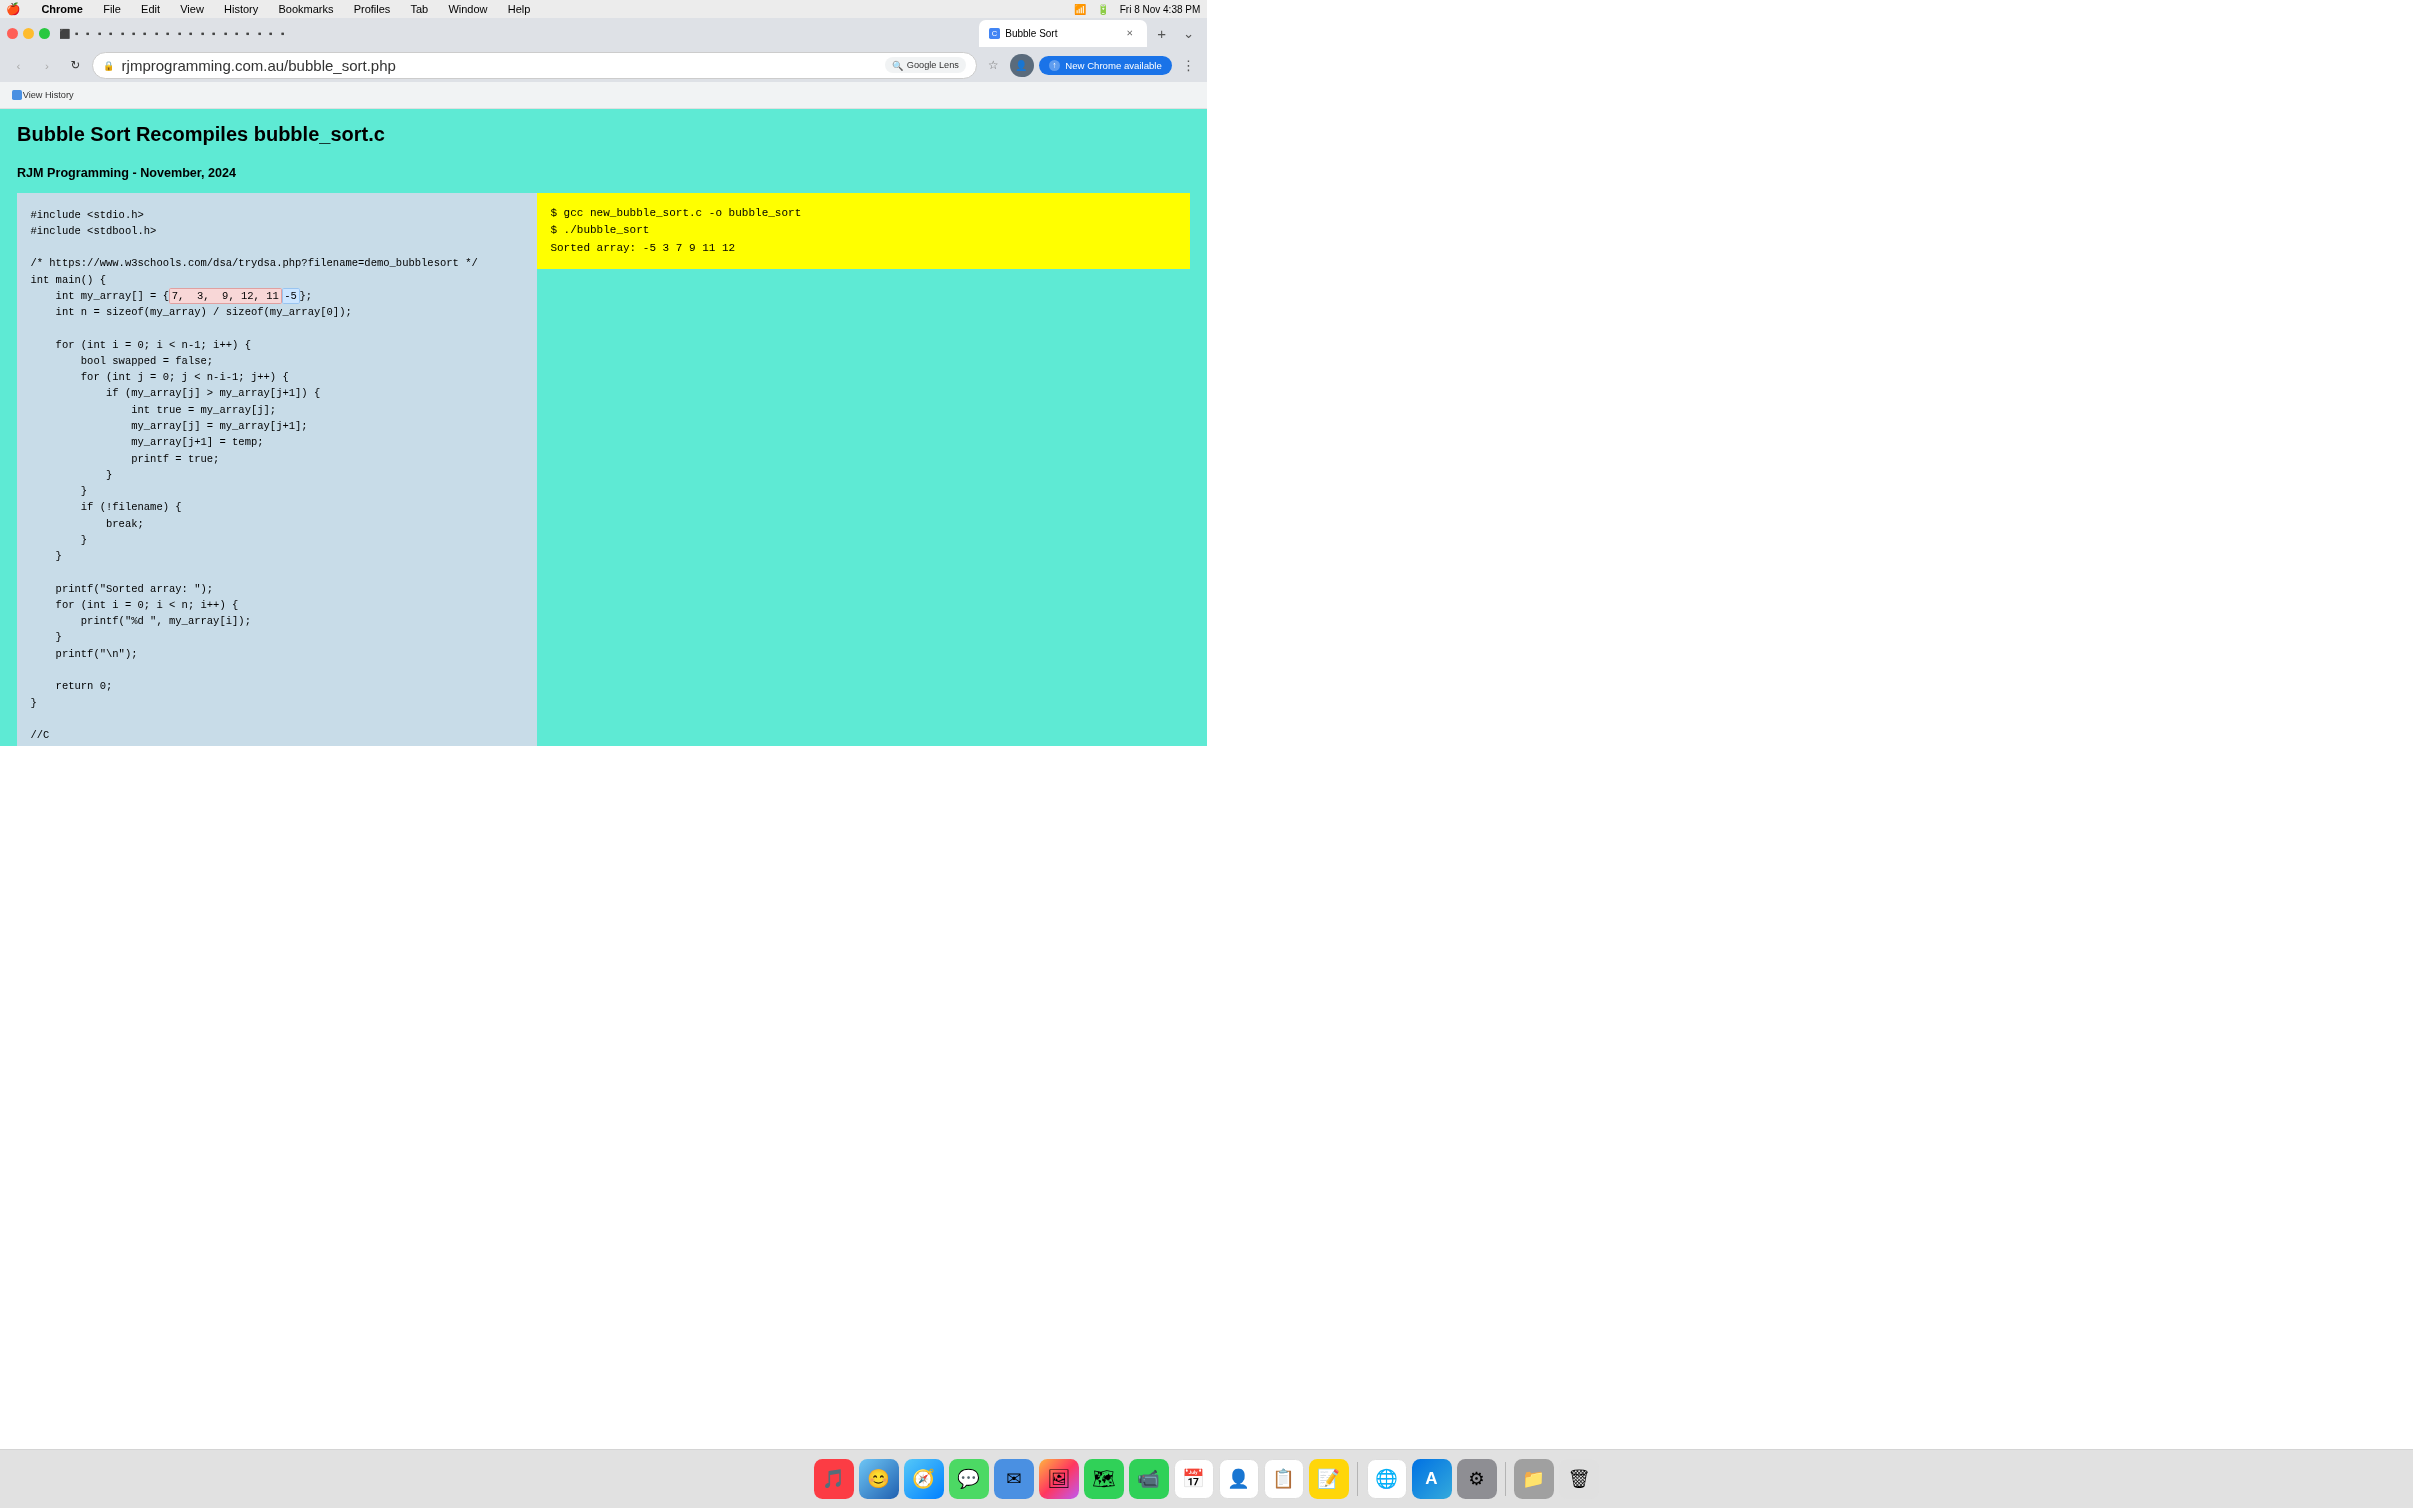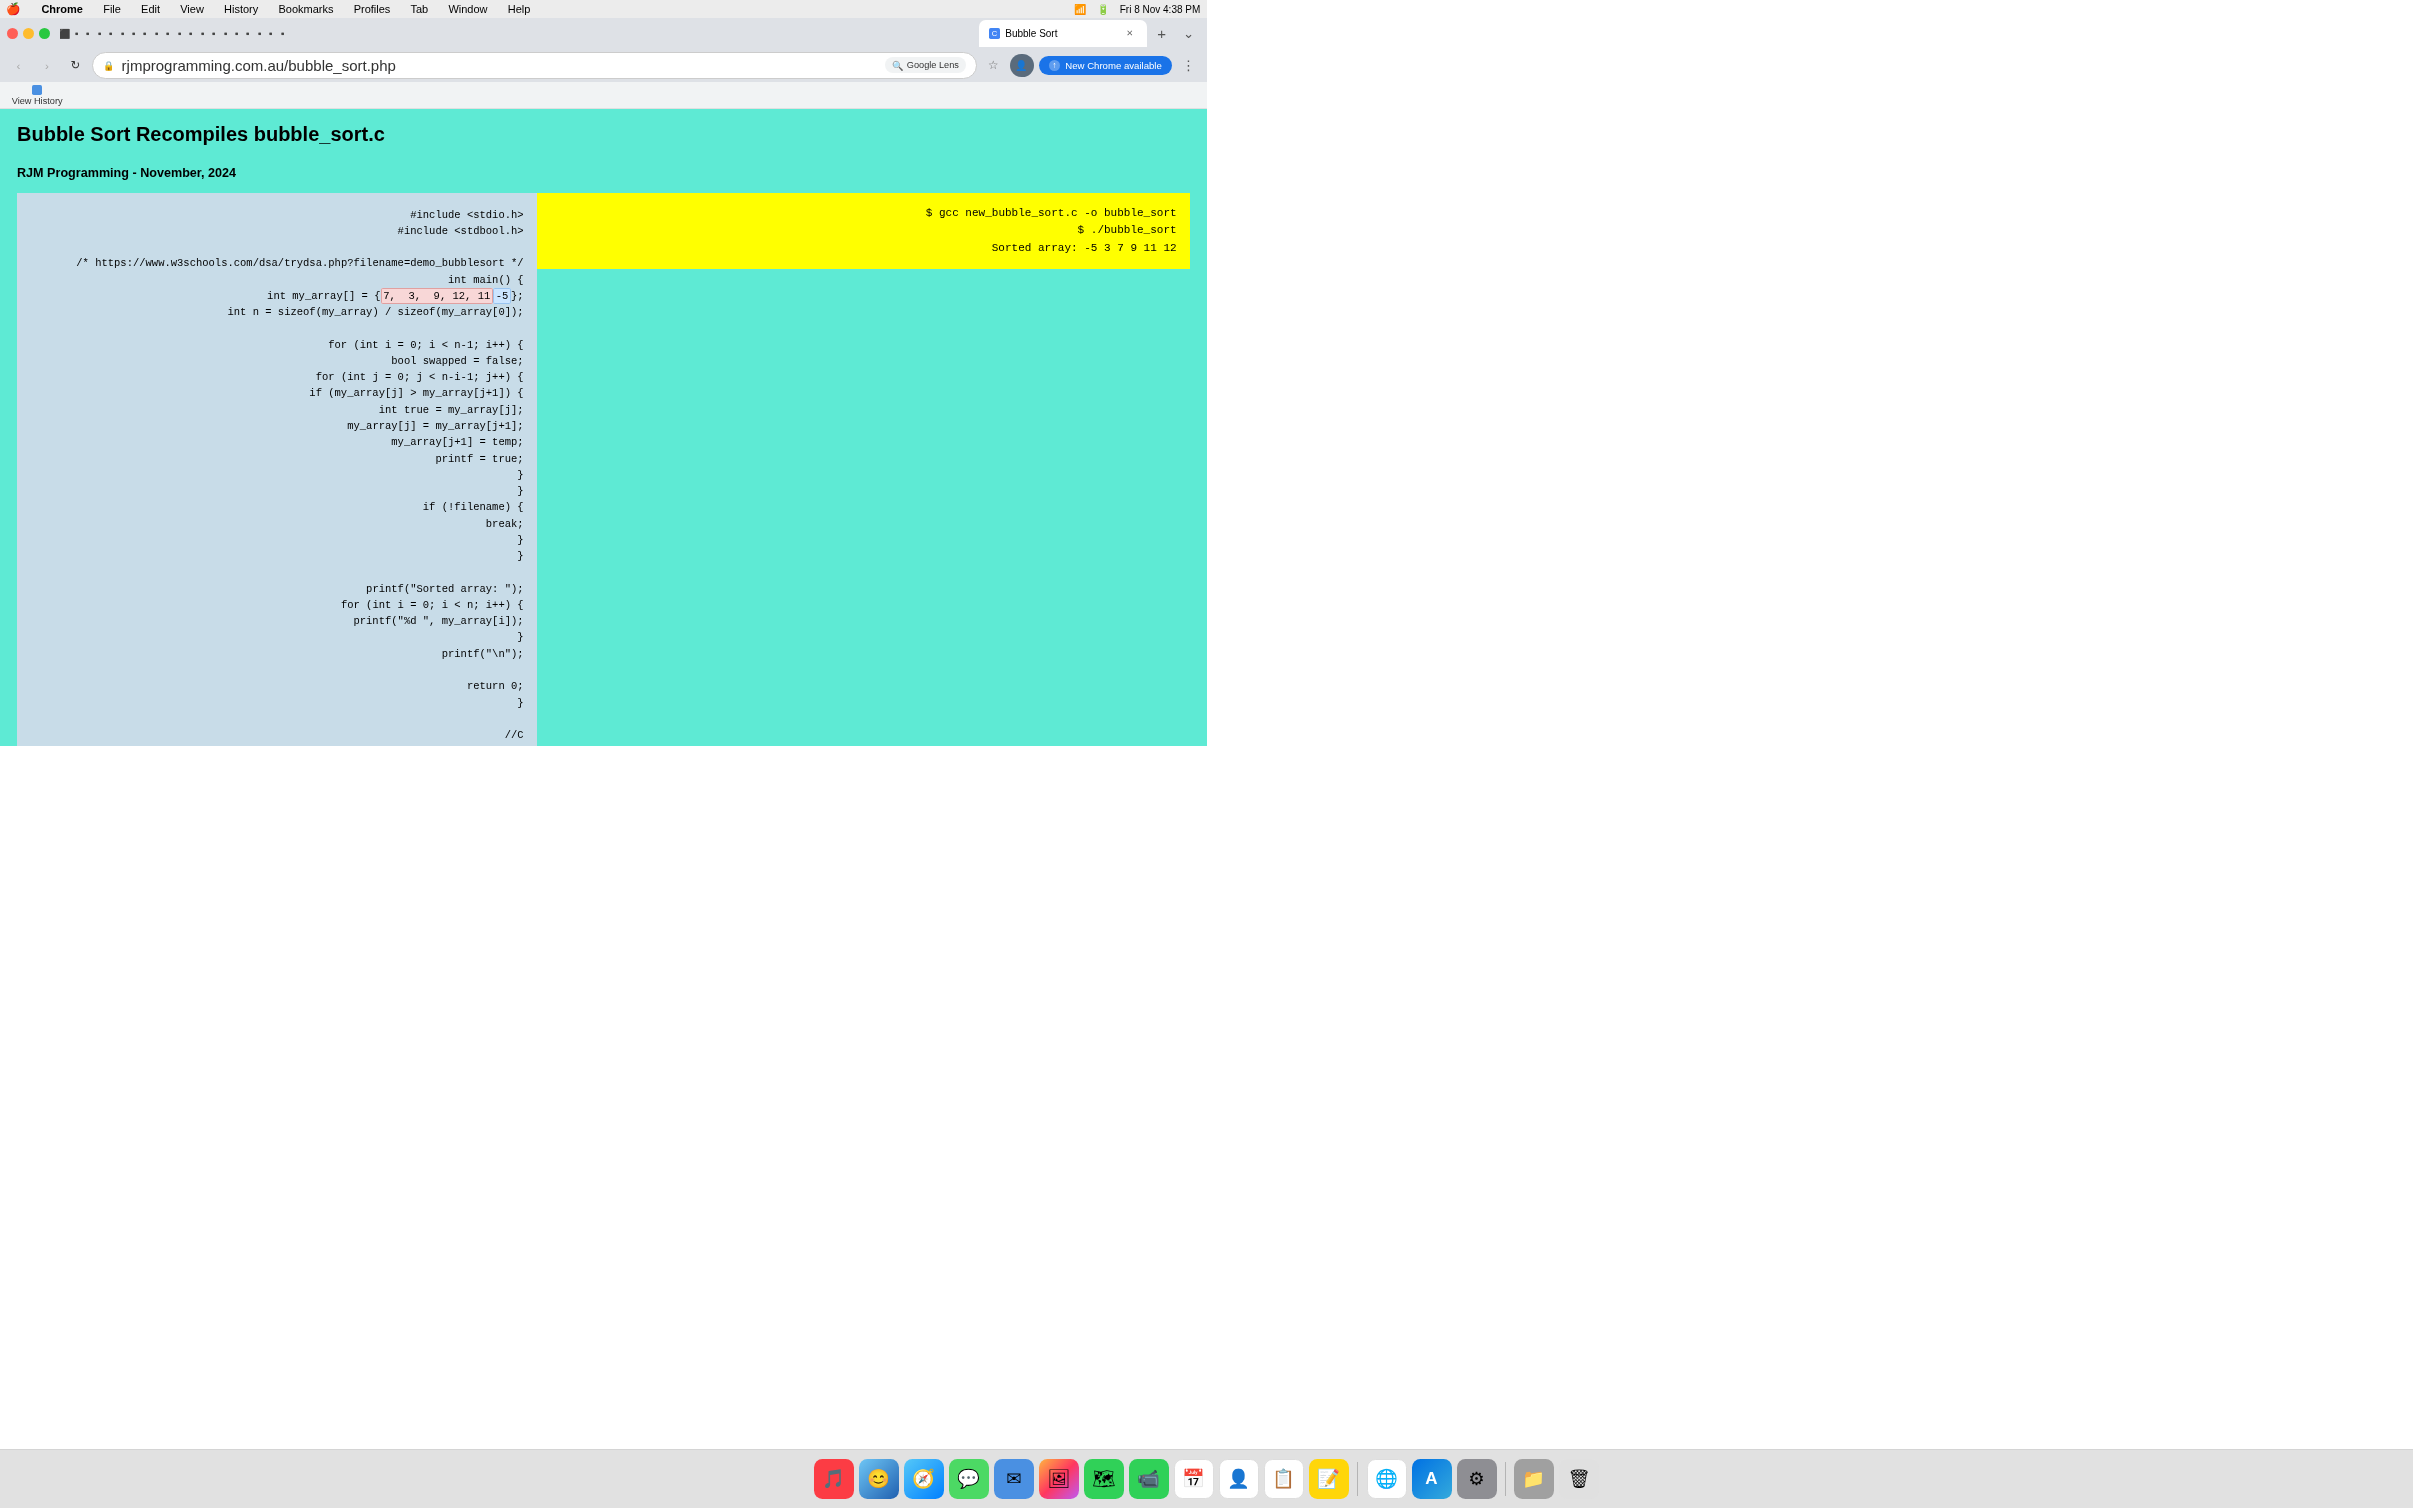--- a/index.html
+++ b/index.html
@@ -261,21 +261,20 @@
       font-size: 12.6px;
       font-weight: bold;
       color: #000;
       margin-bottom: 13.4px;
       margin-top: 20px;
     }
 
     .content-area {
       display: flex;
       gap: 0;
-      text-align: right;
     }
 
     .code-block {
       background: #c8dce8;
       padding: 13.4px;
       flex: 0 0 520px;
       font-family: 'Courier New', Courier, monospace;
       font-size: 10.5px;
       line-height: 1.55;
       color: #000;
@@ -360,21 +359,20 @@
     .bookmark-item {
       display: flex;
       align-items: center;
       gap: 1px;
       padding: 1.7px 5px;
       border-radius: 10px;
       font-size: 9.2px;
       color: #333;
       cursor: pointer;
       white-space: nowrap;
-      flex-direction: column;
     }
     .bookmark-favicon {
       width: 10px;
       height: 10px;
       border-radius: 1.7px;
       display: inline-block;
     }
   </style>
 </head>
 <body>

